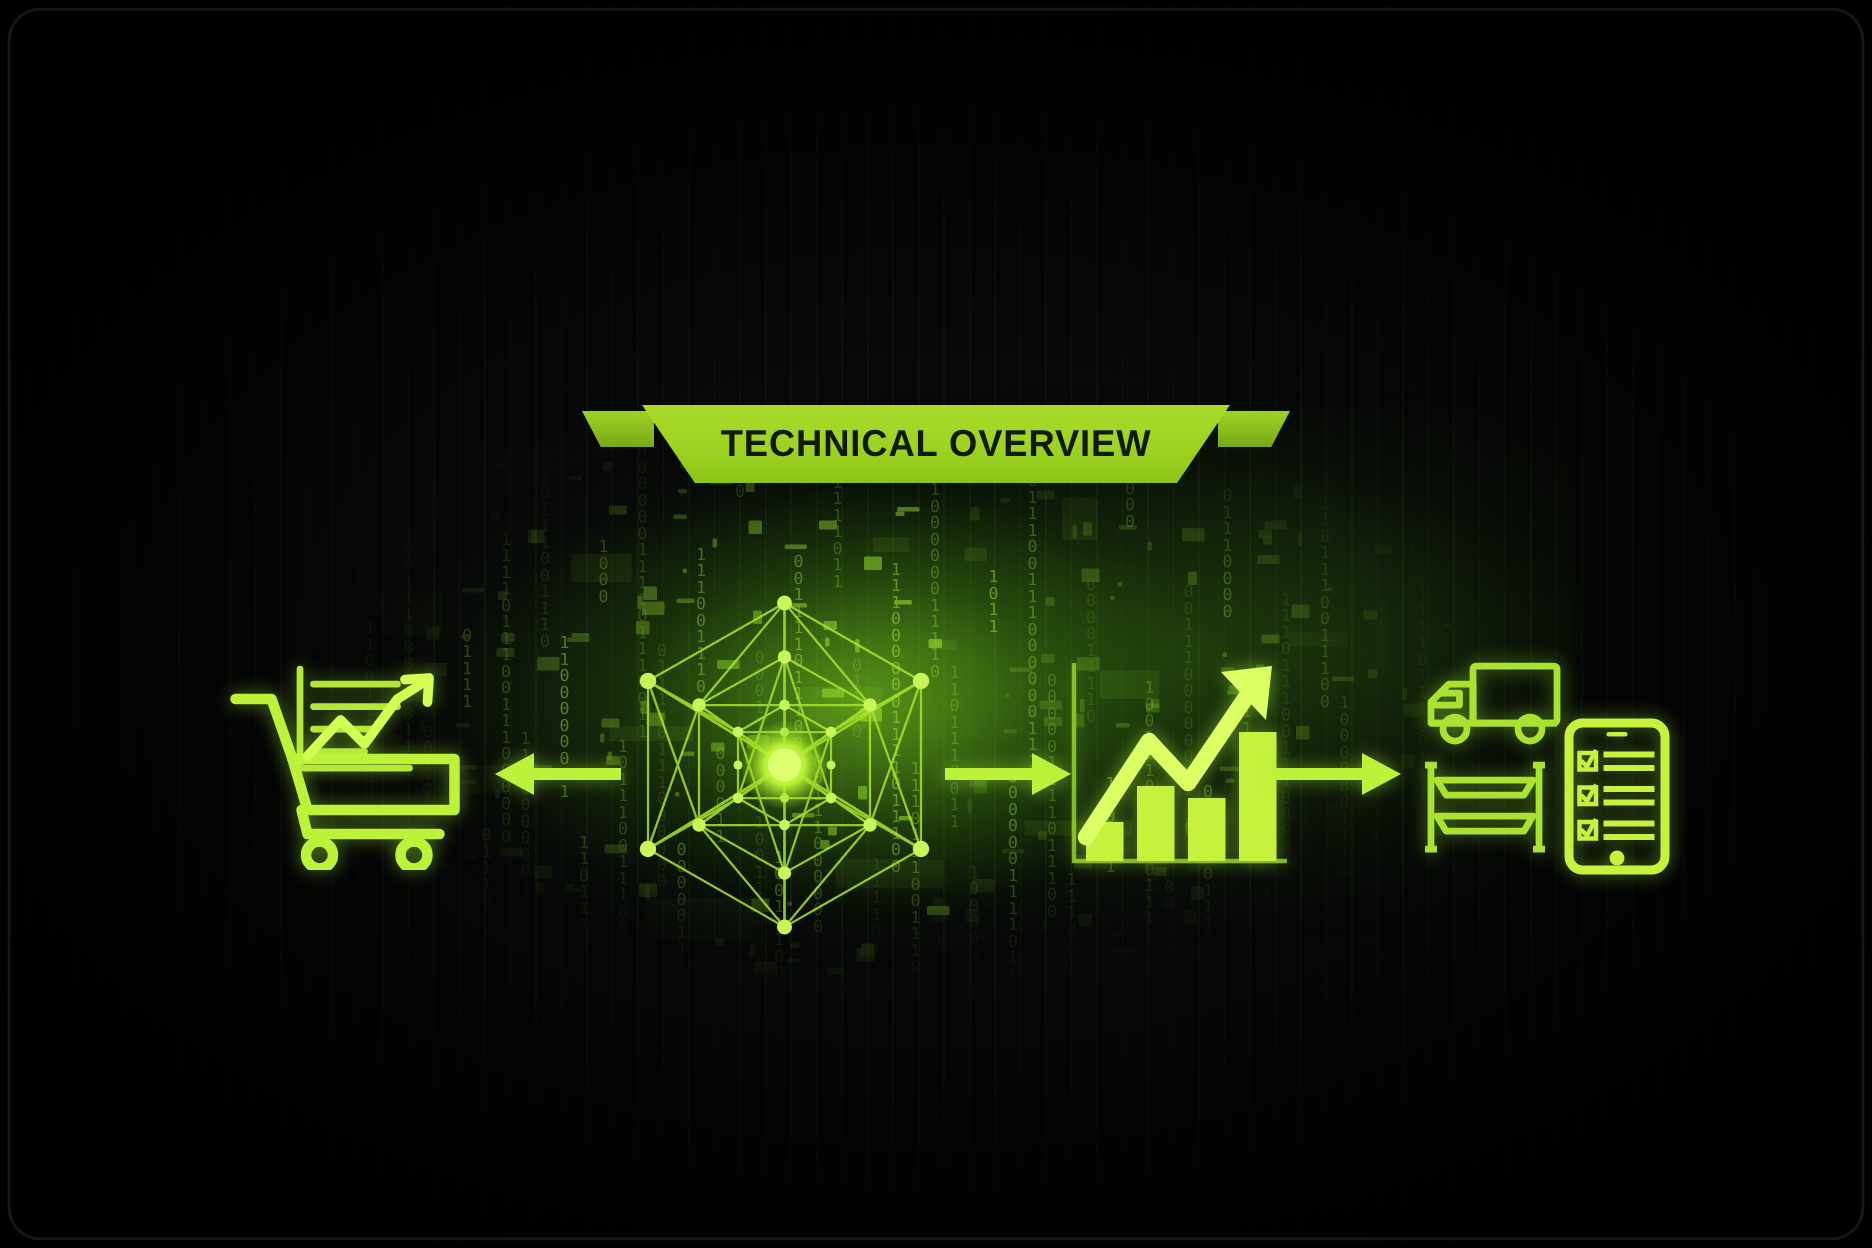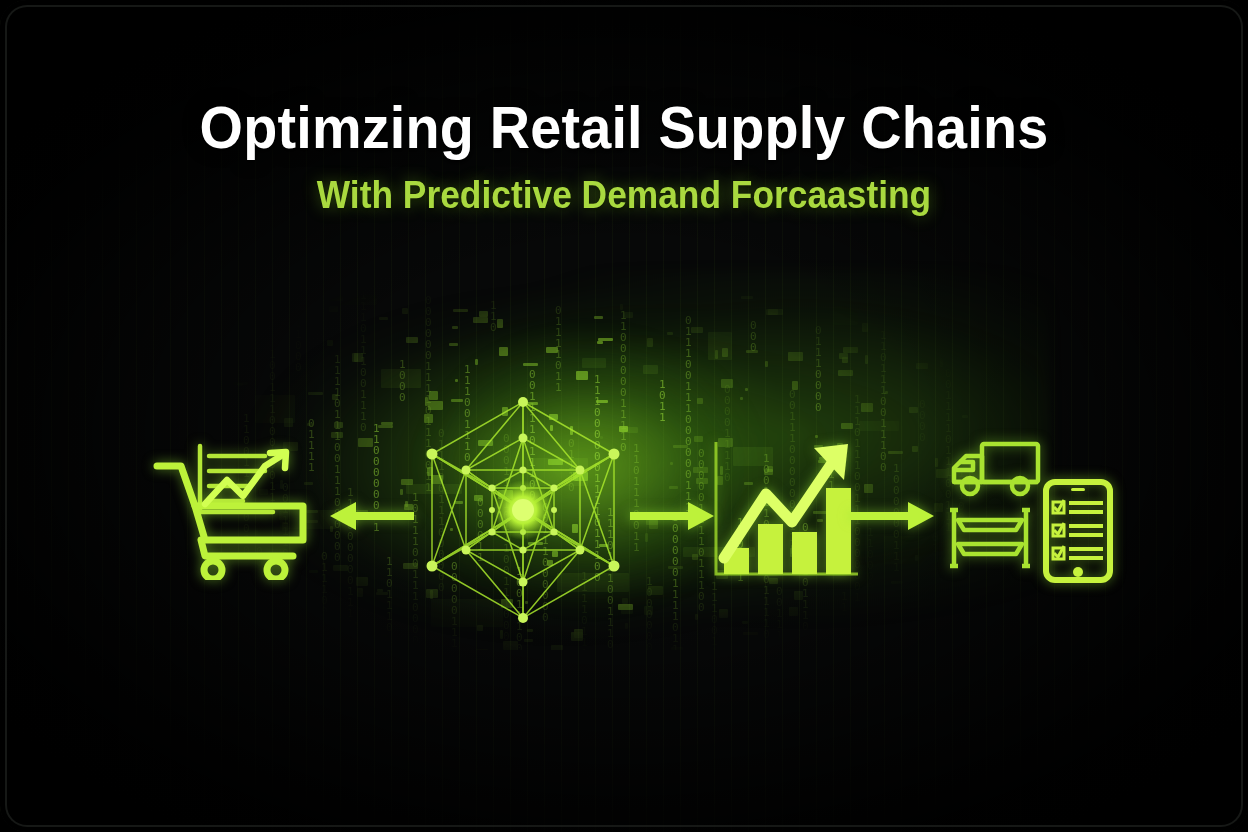--- a/index.html
+++ b/index.html
@@ -1309,25 +1309,28 @@
       <div class="mblock" style="left:352px;top:78px;width:24px;height:10px;opacity:0.13"></div>
       <div class="mblock" style="left:503px;top:167px;width:40px;height:19px;opacity:0.13"></div>
       <div class="mblock" style="left:654px;top:256px;width:56px;height:28px;opacity:0.13"></div>
       <div class="mblock" style="left:75px;top:15px;width:72px;height:10px;opacity:0.13"></div>
     </div>
 
   <div class="bg-scan"></div>
   <div class="bg-vignette"></div>
   <div class="bg-frame"></div>
 
-  <div class="header">
-    <div class="title">Optimzing Retail Supply Chains</div>
-    <div class="subtitle">With Predictive Demand Forcaasting</div>
+
+  <div class="banner-wrap">
+    <div class="banner-tail left"></div>
+    <div class="banner-tail right"></div>
+    <div class="banner">
+      <span class="banner-label">TECHNICAL OVERVIEW</span>
+    </div>
   </div>
-
 
   <div class="pipeline">
 
     <div class="stage" style="left:140px; top:40px; width:180px; height:140px;">
       <svg width="175" height="140" viewBox="0 0 175 140" fill="none" class="glow-soft">
         <g stroke="#bdf23a" stroke-width="7" stroke-linecap="round" stroke-linejoin="round" fill="none">
           <path d="M14 26 H38 L52 66"></path>
           <path d="M52 66 H160 V100 H62 Z" stroke-width="7"></path>
           <path d="M58 100 L62 116 H150"></path>
           <circle cx="70" cy="130" r="9"></circle>

